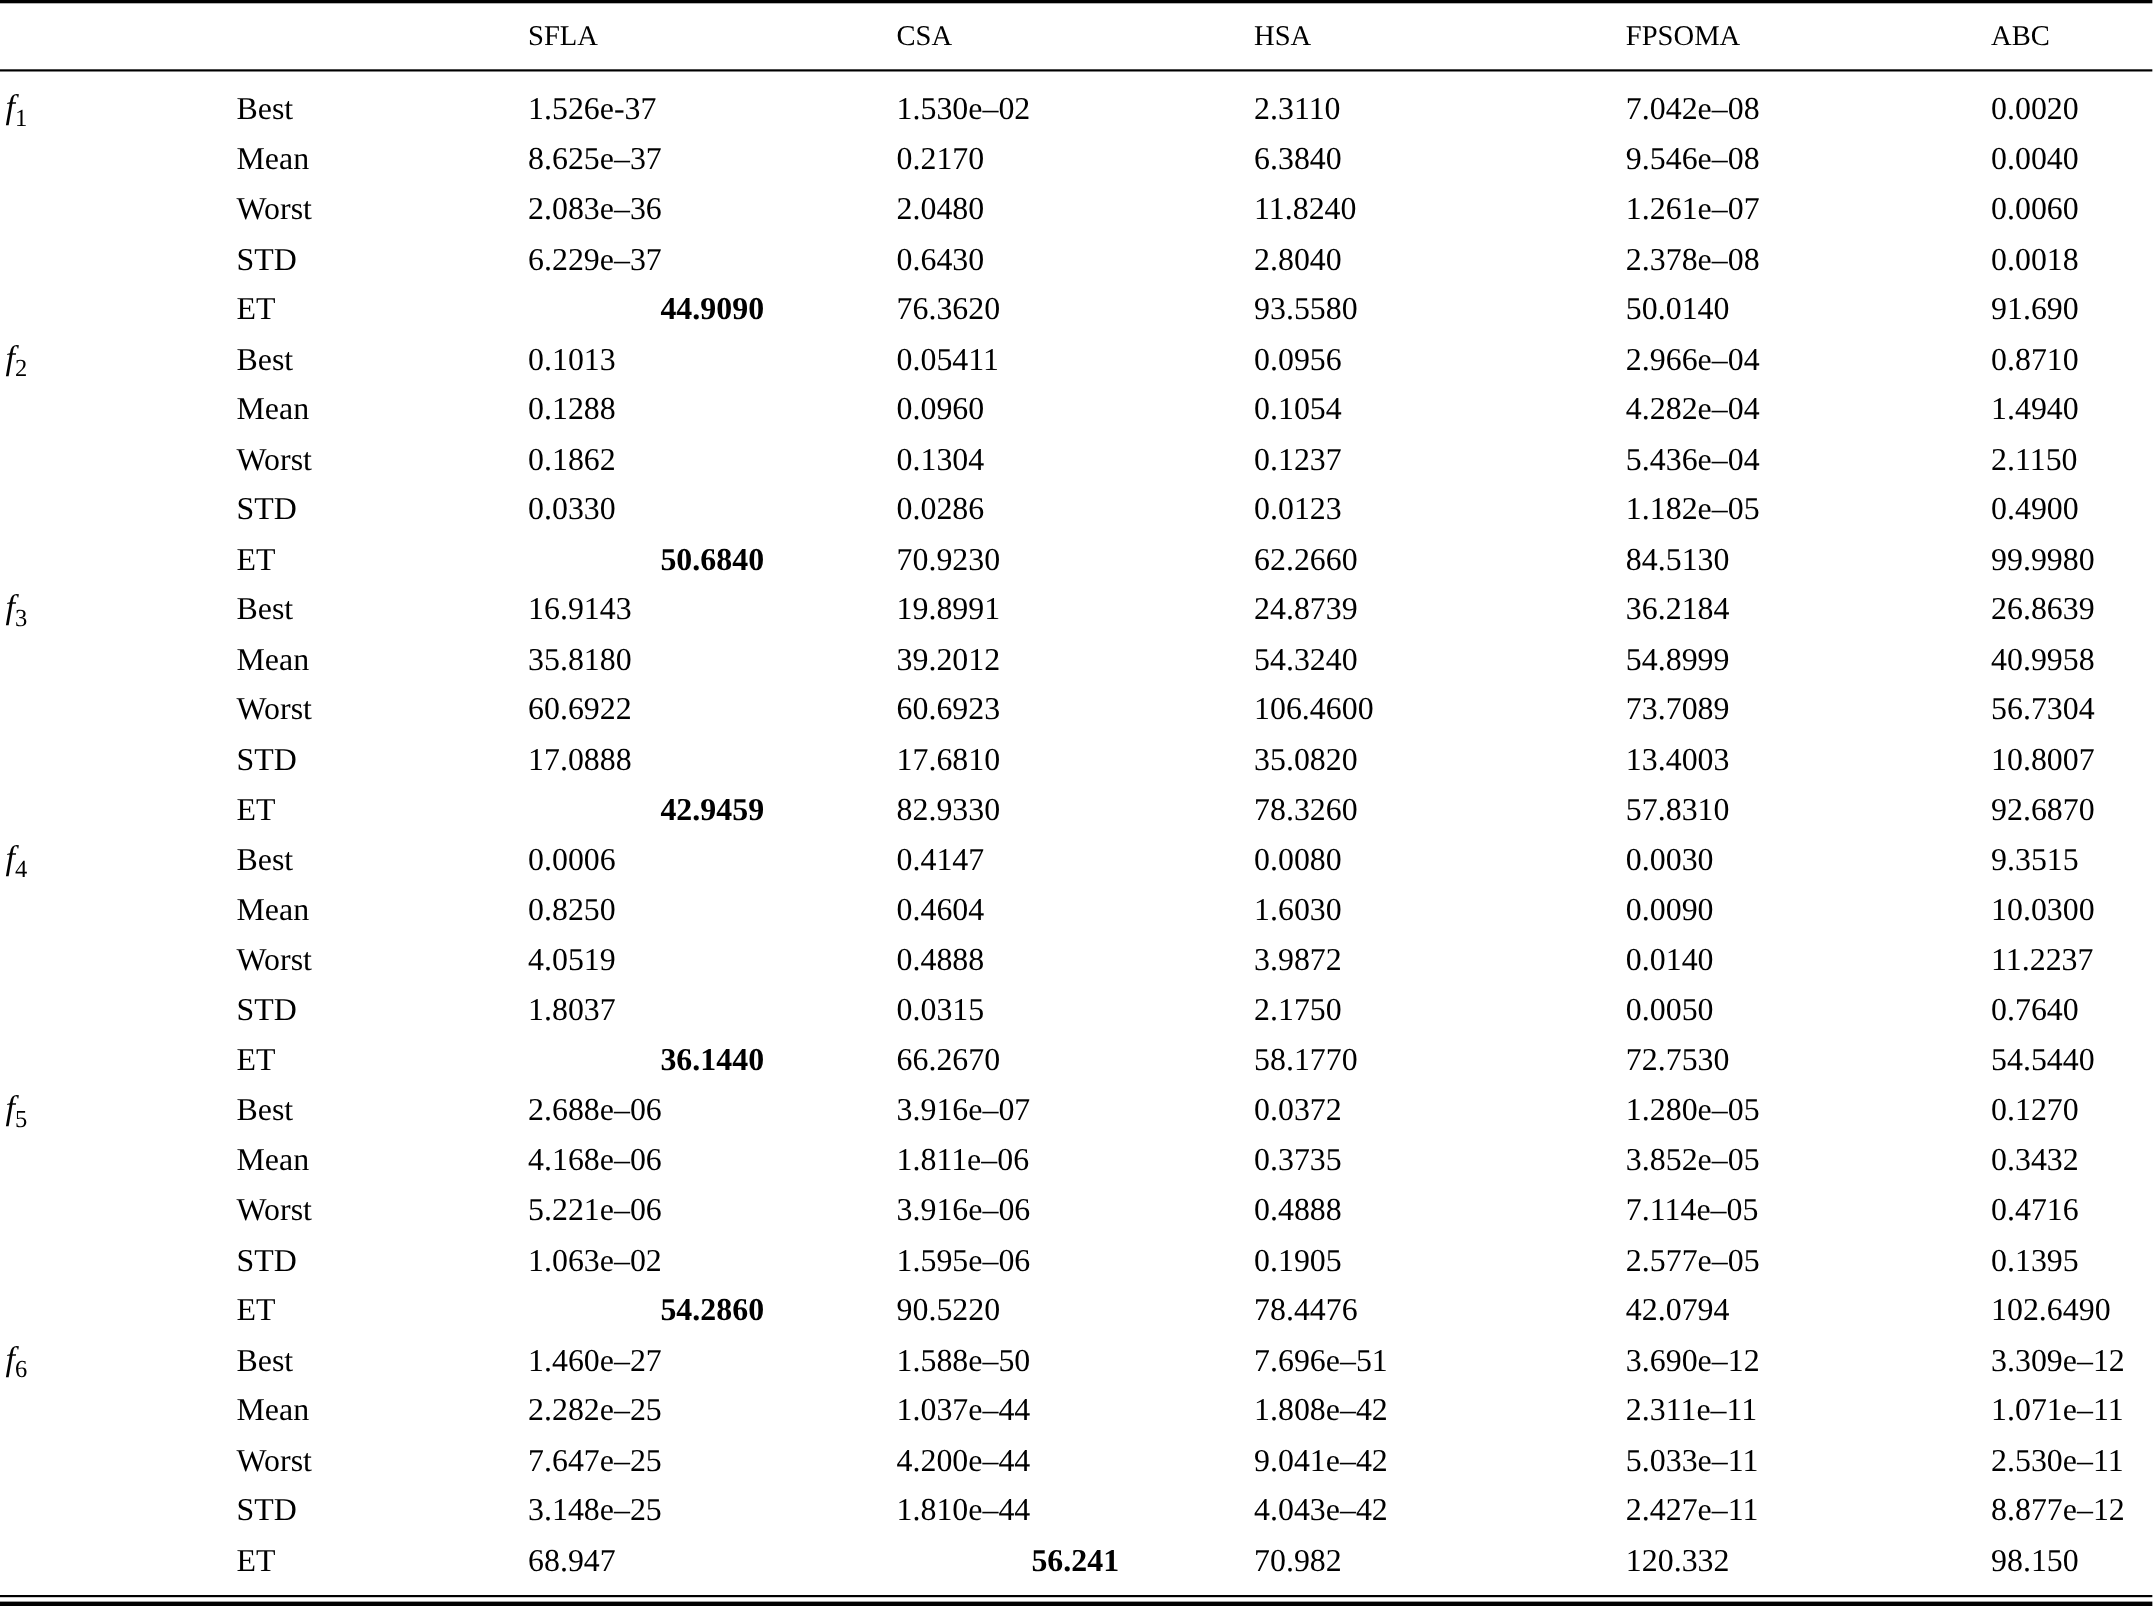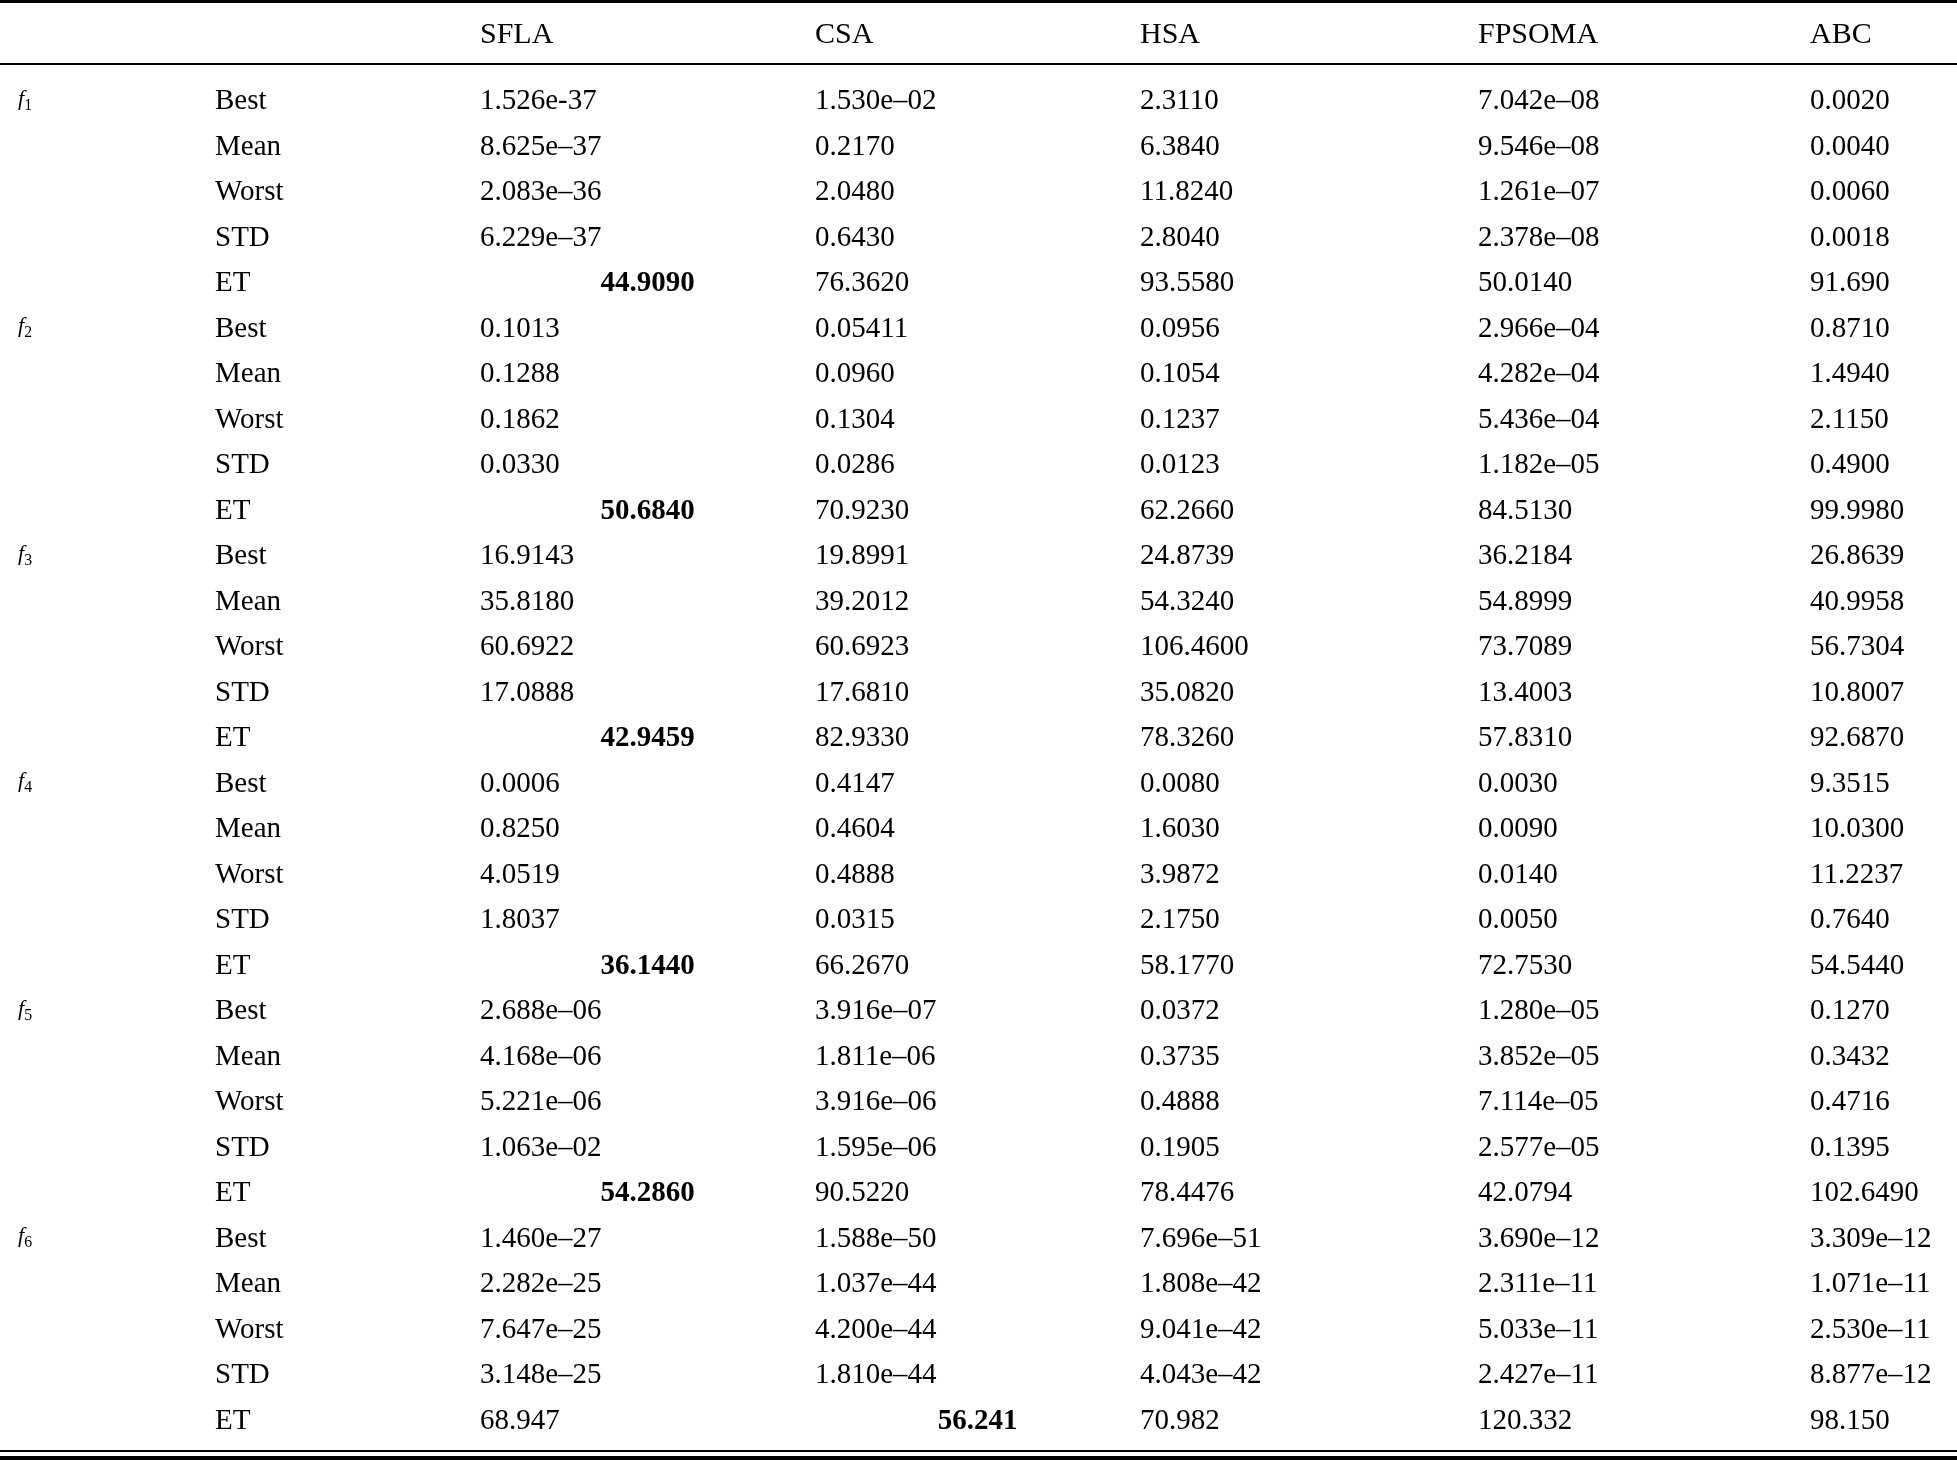--- a/index.html
+++ b/index.html
@@ -18,36 +18,36 @@
     width: 100%; height: 3px; background: #000000;
   }
   .grid-row {
     display: grid;
     grid-template-columns: 215px 265px 335px 325px 338px 332px 147px;
     align-items: center;
   }
   .header-row {
     height: 62px;
     border-bottom: 2px solid #000000;
-    font-size: 30px;
+    font-size: 26px;
   }
   .tbody {
     padding-top: 12px;
   }
   .row {
     height: 45.5px;
   }
   .cell {
     white-space: nowrap;
     overflow: visible;
     line-height: 1;
   }
   .cell.func {
-    padding-left: 18px;
-    font-size: 22px;
+    padding-left: 5px;
+    font-size: 31px;
   }
   .cell.func i { font-style: italic; }
   .cell.func sub { font-size: 0.72em; vertical-align: sub; }
   .cell.bold { font-weight: bold; text-align: center; }
   .rule-bottom-thin {
     margin-top: 8px;
     width: 100%; height: 2px; background: #000000;
   }
   .rule-bottom-thick {
     margin-top: 4px;

